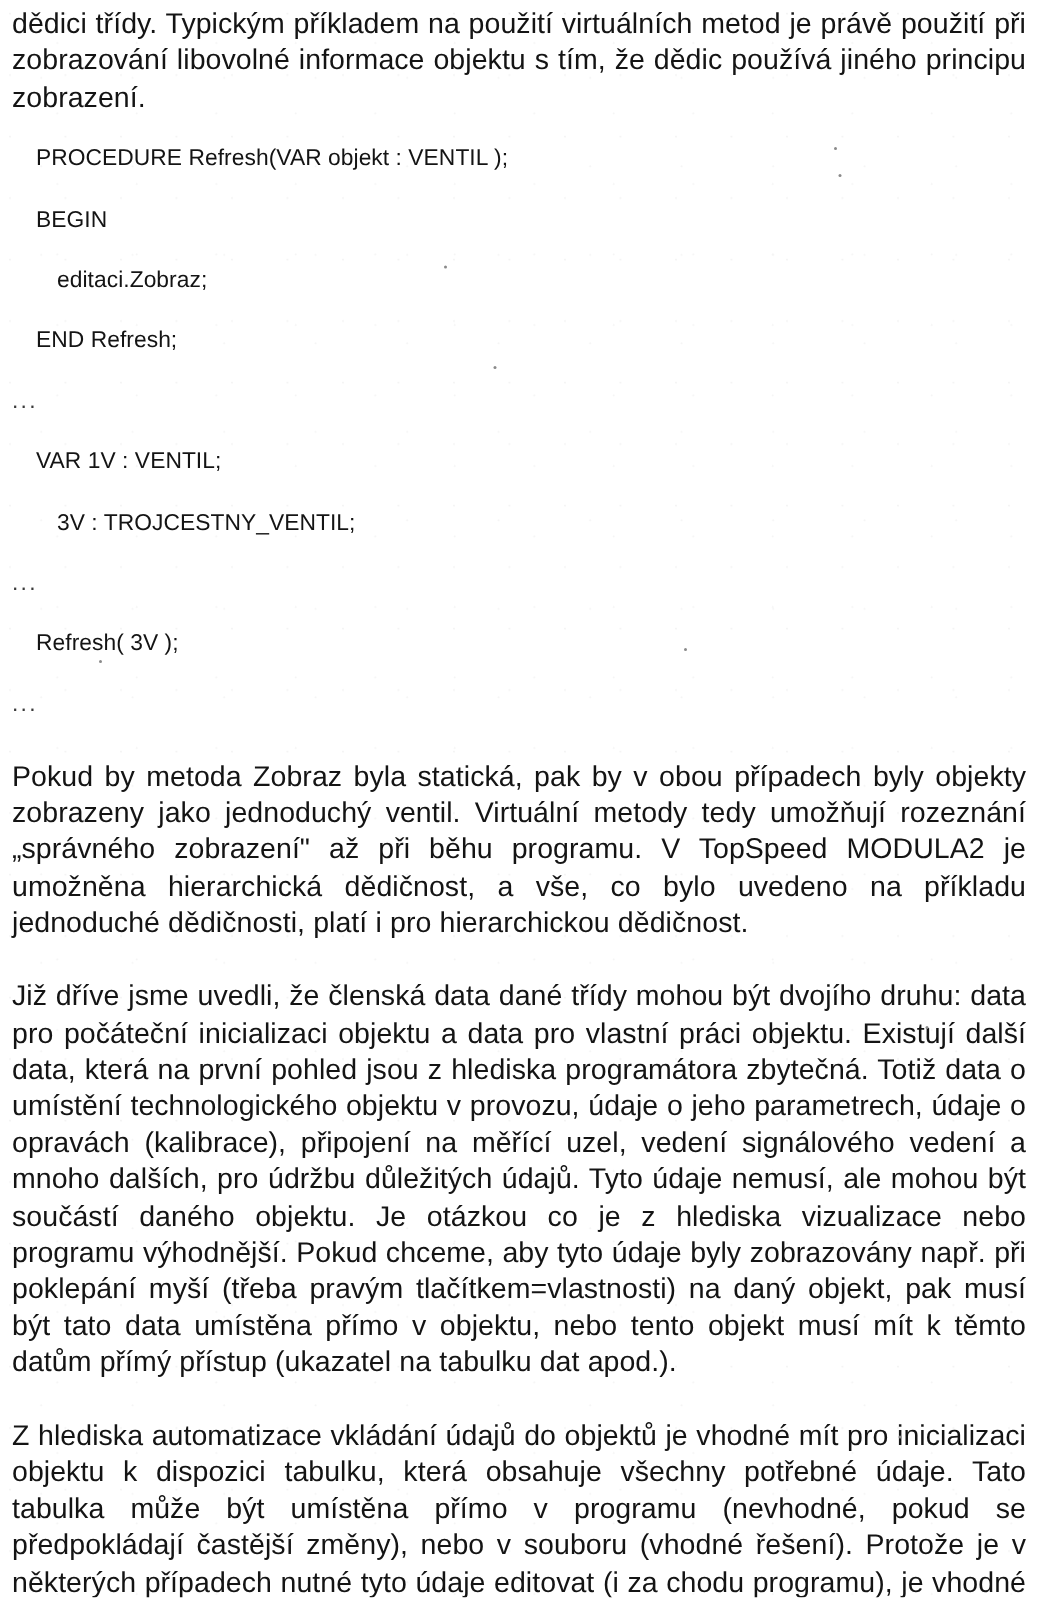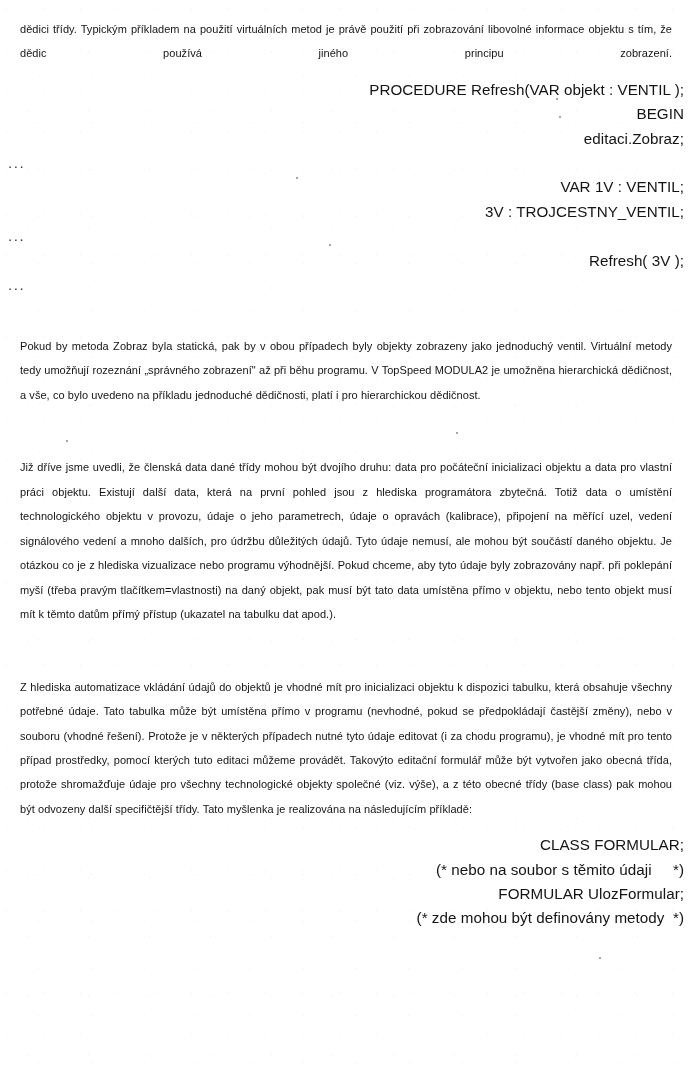--- a/index.html
+++ b/index.html
@@ -20,37 +20,37 @@
   .content {
     position: absolute;
     left: 8px;
     top: 5px;
     width: 676px;
   }
   
   .para {
     text-align: justify;
     text-justify: inter-word;
-    font-size: 11px;
+    font-size: 19px;
     line-height: 24.4px;
-    margin: 12px;
+    margin: 0;
     letter-spacing: 0.04px;
     word-spacing: 0.1px;
   }
   
   .para.justify-all {
     text-align-last: justify;
   }
   
   .code {
     font-size: 15.2px;
     line-height: 24.4px;
-    margin: 0;
+    margin: 16px;
     white-space: pre;
-    text-align: right;
+    text-align: left;
     letter-spacing: 0.04px;
   }
   .code.indent {
     padding-left: 14px;
   }
   .gap {
     height: 24.4px;
   }
   .ellipsis {
     font-size: 15.2px;
@@ -83,20 +83,21 @@
 
 <div class="page">
   <div class="content">
 
     <p class="para justify-all">dědici třídy. Typickým příkladem na použití virtuálních metod je právě použití při zobrazování libovolné informace objektu s tím, že dědic používá jiného principu zobrazení.</p>
 
     <div>
       <div class="code">PROCEDURE Refresh(VAR objekt : VENTIL );</div>
       <div class="code">BEGIN</div>
       <div class="code indent">editaci.Zobraz;</div>
+      <div class="code">END Refresh;</div>
     </div>
 
     <div class="ellipsis">...</div>
 
     <div>
       <div class="code">VAR 1V : VENTIL;</div>
       <div class="code indent">3V : TROJCESTNY_VENTIL;</div>
     </div>
 
     <div class="ellipsis">...</div>

